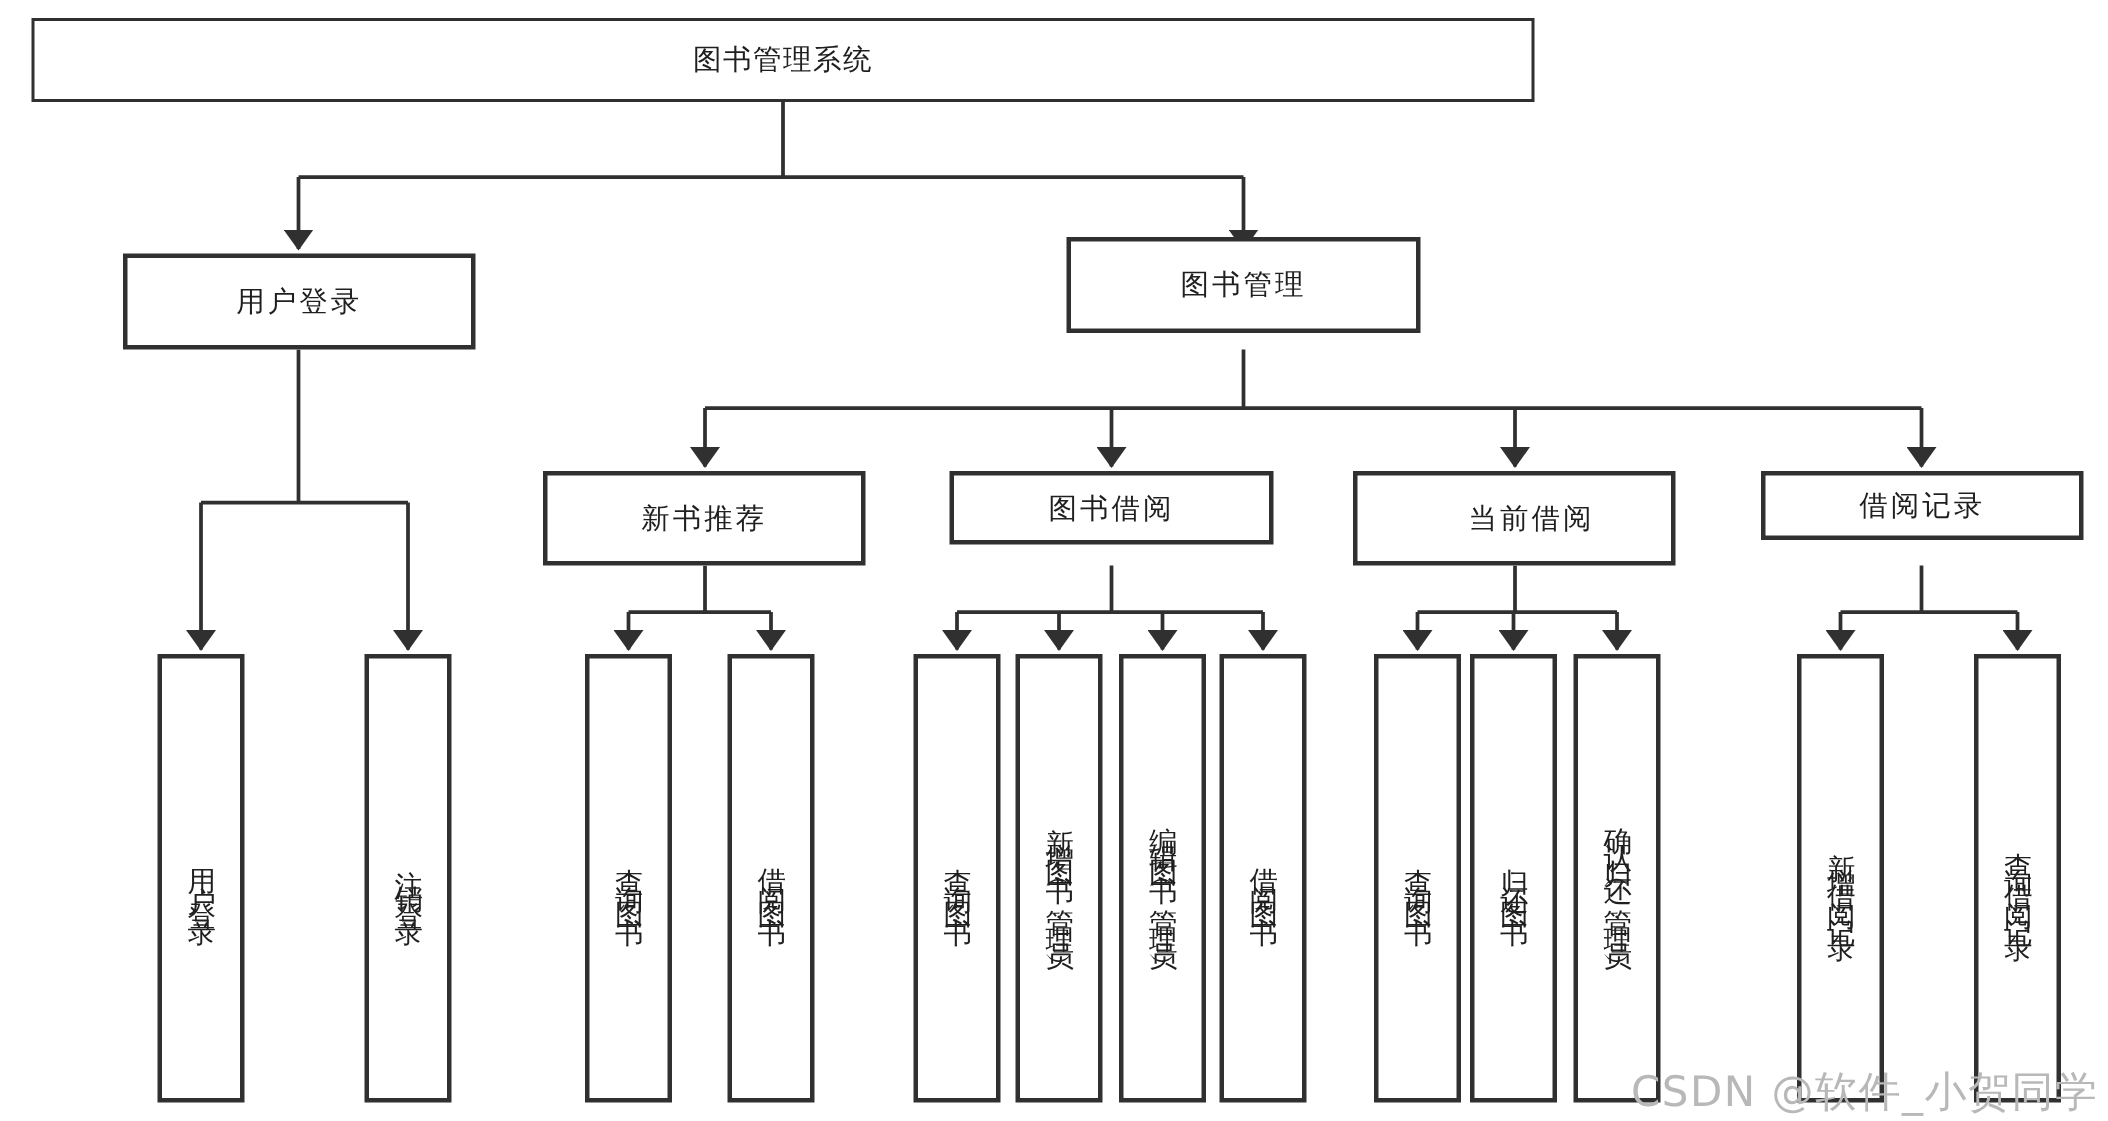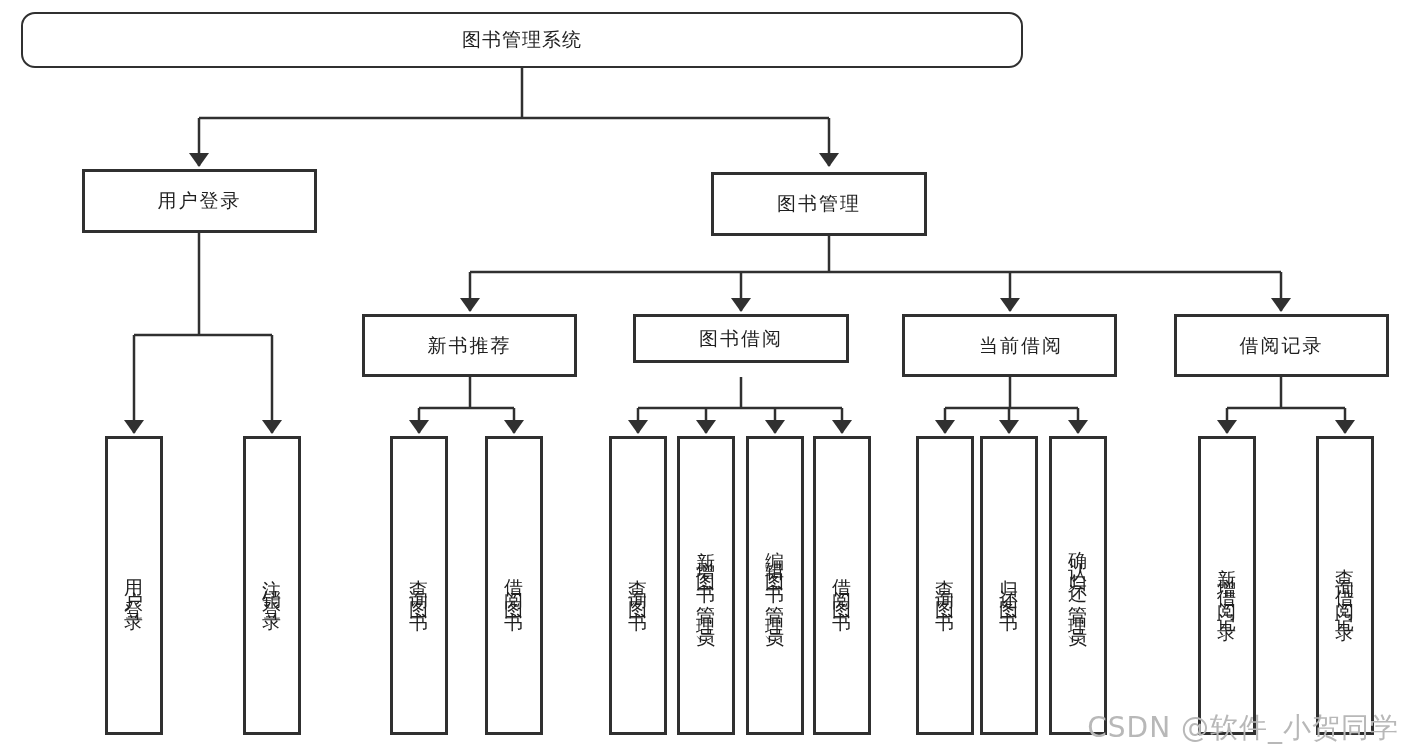--- a/index.html
+++ b/index.html
@@ -44,21 +44,20 @@
     align-items: center;
     justify-content: center;
     font-size: 19px;
     letter-spacing: 2px;
     z-index: 1;
     white-space: nowrap;
   }
   .box.root {
     border-width: 2px;
     letter-spacing: 1px;
-    border-radius: 14px;
   }
   .box.leaf {
     writing-mode: vertical-rl;
     text-orientation: mixed;
     letter-spacing: 11px;
     line-height: 1;
     white-space: normal;
   }
   .watermark {
     position: absolute;
@@ -112,26 +111,26 @@
     <path class="edge" marker-end="url(#arrow)" d="M1078,408 V433"></path>
 
     <path class="edge" d="M1281,377 V408 M1227,408 H1345"></path>
     <path class="edge" marker-end="url(#arrow)" d="M1227,408 V433"></path>
     <path class="edge" marker-end="url(#arrow)" d="M1345,408 V433"></path>
   </svg>
 
   <div class="box root" style="left:21px; top:12px; width:1002px; height:56px;">图书管理系统</div>
 
   <div class="box" style="left:82px; top:169px; width:235px; height:64px;">用户登录</div>
-  <div class="box" style="left:711px; top:172px; width:216px; height:64px;">图书管理</div>
+  <div class="box" style="left:711px; top:158px; width:236px; height:64px;">图书管理</div>
 
   <div class="box" style="left:362px; top:314px; width:215px; height:63px;">新书推荐</div>
   <div class="box" style="left:633px; top:314px; width:216px; height:49px;">图书借阅</div>
   <div class="box" style="left:902px; top:314px; width:215px; height:63px;padding-left:23px;">当前借阅</div>
-  <div class="box" style="left:1174px; top:314px; width:215px; height:63px;">借阅记录</div>
+  <div class="box" style="left:1174px; top:314px; width:215px; height:46px;">借阅记录</div>
 
   <div class="box leaf" style="left:105px; top:436px; width:58px; height:299px;">用户登录</div>
   <div class="box leaf" style="left:243px; top:436px; width:58px; height:299px;">注销登录</div>
 
   <div class="box leaf" style="left:390px; top:436px; width:58px; height:299px;">查询图书</div>
   <div class="box leaf" style="left:485px; top:436px; width:58px; height:299px;">借阅图书</div>
 
   <div class="box leaf" style="left:609px; top:436px; width:58px; height:299px;">查询图书</div>
   <div class="box leaf" style="left:677px; top:436px; width:58px; height:299px;">新增图书（管理员）</div>
   <div class="box leaf" style="left:746px; top:436px; width:58px; height:299px;">编辑图书（管理员）</div>

